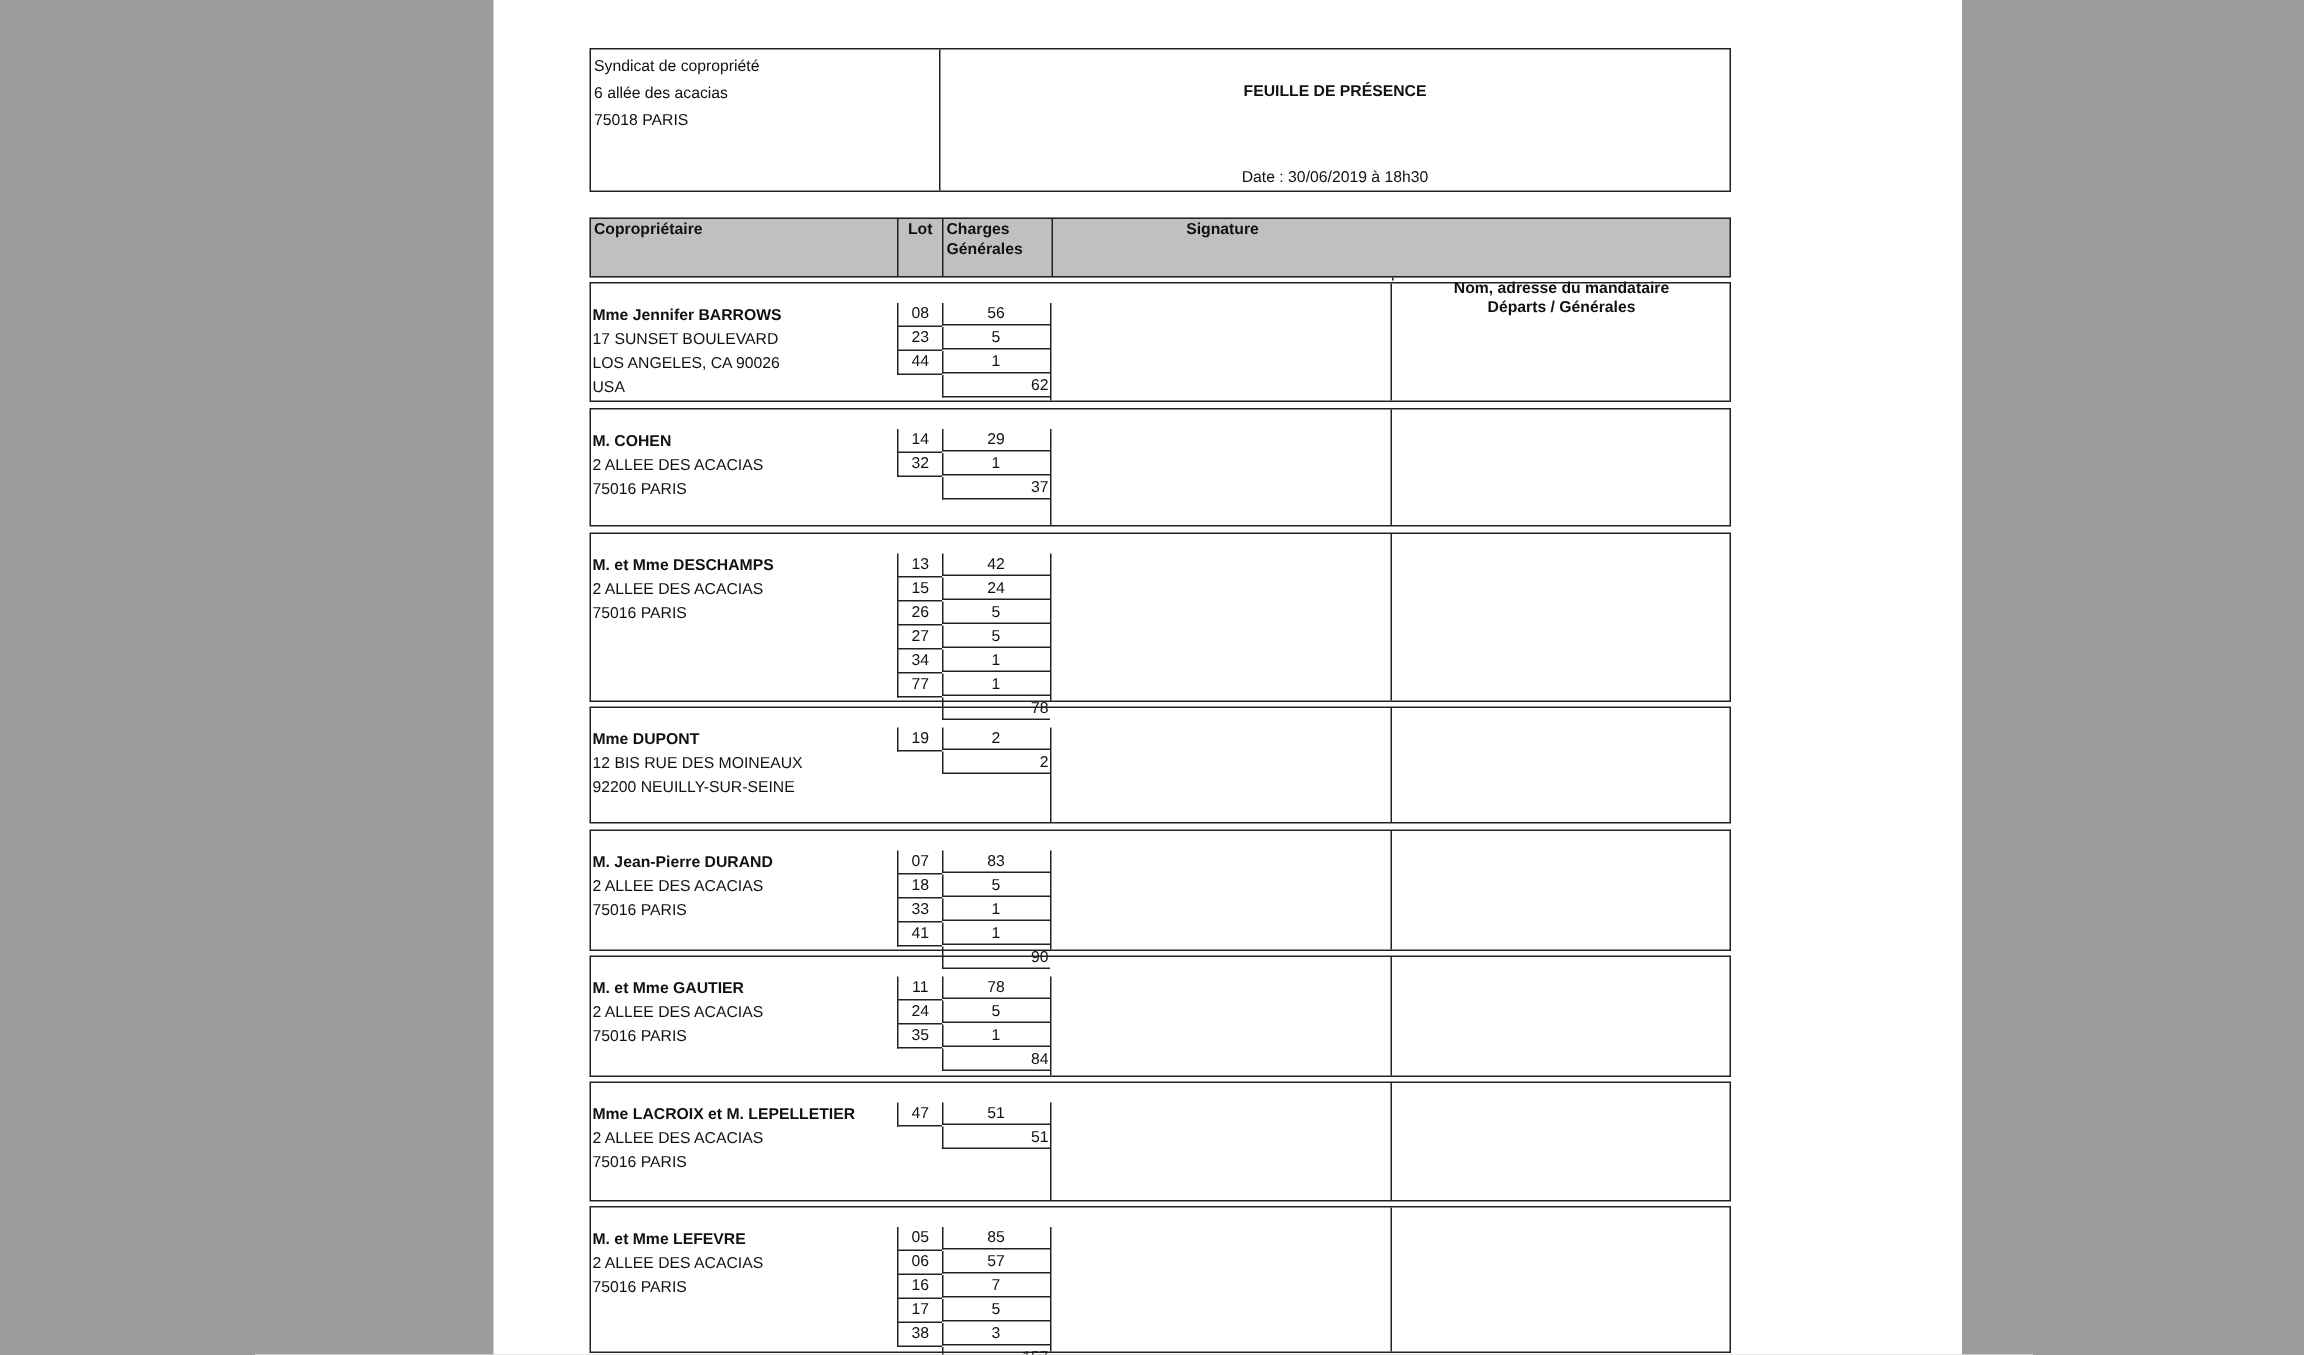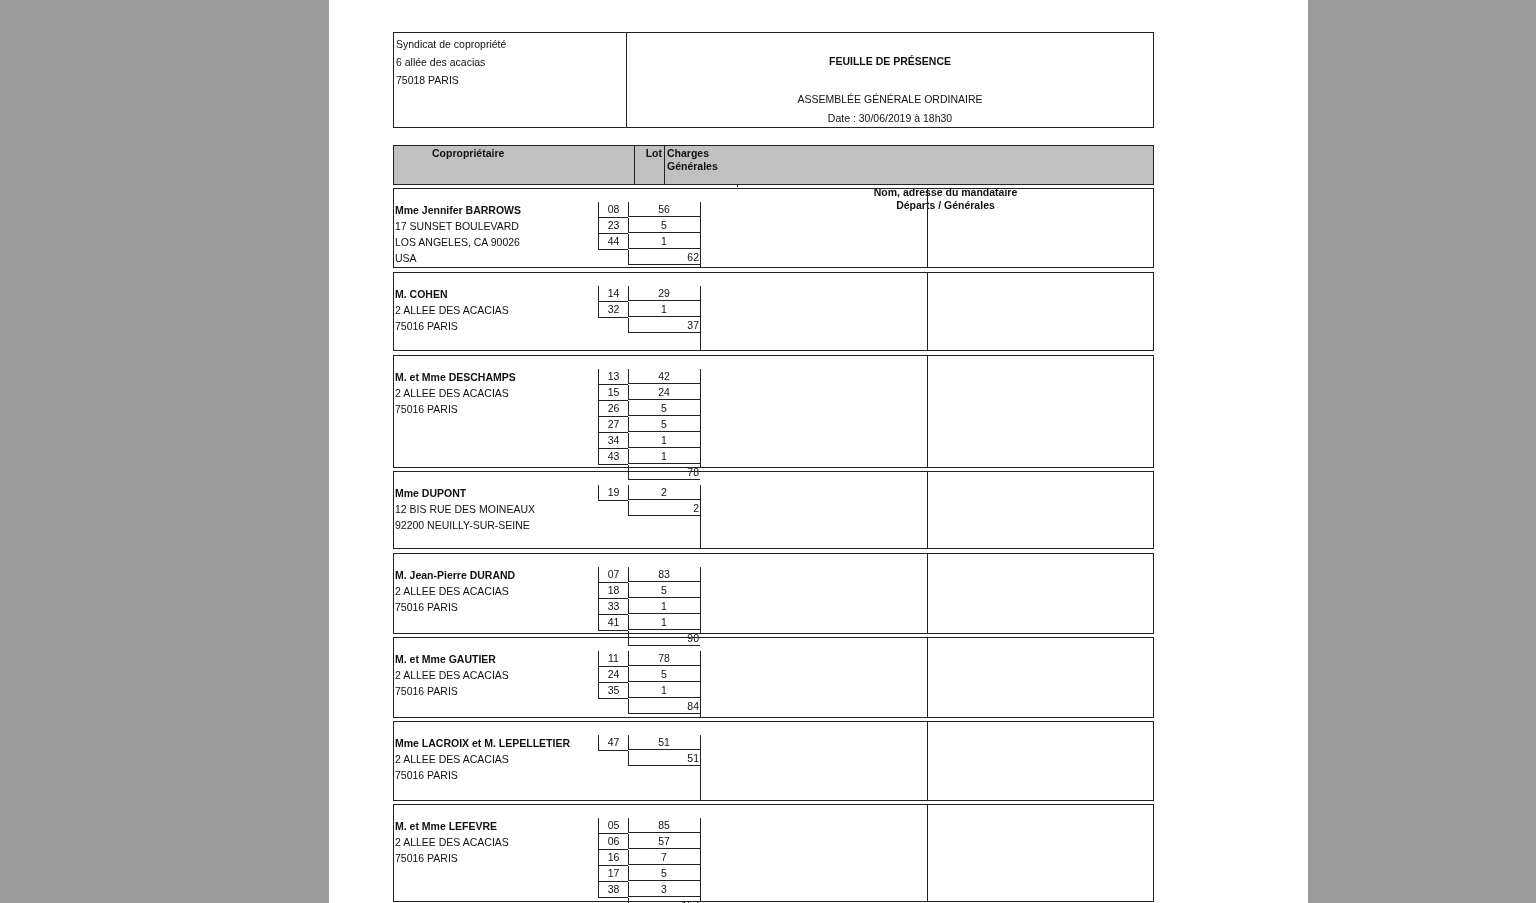--- a/index.html
+++ b/index.html
@@ -24,22 +24,22 @@
   .hdr-right { flex: 1; text-align: center; position: relative; }
   .hdr-title { position: absolute; top: 22px; left: 0; right: 0; font-weight: bold; }
   .hdr-sub { position: absolute; top: 60px; left: 0; right: 0; }
   .hdr-date { position: absolute; top: 79px; left: 0; right: 0; }
 
   .thead {
     position: absolute; top: 145px; left: 0; width: 759px; height: 38px;
     border: 1px solid #222; background: #c0c0c0; display: flex; font-weight: bold;
   }
   .thead > div { box-sizing: border-box; padding: 1px 2px; line-height: 13px; }
-  .c-name { width: 204px; margin-left: 36px; }
-  .c-lot { width: 30px; text-align: right; border-left: 1px solid #222; }
+  .c-name { width: 204px; }
+  .c-lot { width: 30px; text-align: center; border-left: 1px solid #222; }
   .c-chg { width: 73px; text-align: left; border-left: 1px solid #222; }
   .c-sig { width: 227px; text-align: center; border-left: 1px solid #222; }
   .c-man { flex: 1; text-align: center; border-left: 1px solid #222; margin-top: 39px; }
 
   .block {
     position: absolute; left: 0; width: 759px;
     border: 1px solid #222; box-sizing: content-box;
   }
   .block .left { position: absolute; left: 0; top: 13px; bottom: 0; width: 306px; border-right: 1px solid #222; }
   .block .sig { position: absolute; left: 307px; top: 0; bottom: 0; width: 226px; border-right: 1px solid #222; }
@@ -71,32 +71,32 @@
   <div class="doc">
 
     <div class="hdr-box">
       <div class="hdr-left">
         <div>Syndicat de copropriété</div>
         <div>6 allée des acacias</div>
         <div>75018 PARIS</div>
       </div>
       <div class="hdr-right">
         <div class="hdr-title">FEUILLE DE PRÉSENCE</div>
-        <div class="hdr-sub">ASSEMBLÉE GÉNÉRALE ORDINAIRE</div>
         <div class="hdr-date">Date : 30/06/2019 à 18h30</div>
       </div>
     </div>
 
     <div class="thead">
       <div class="c-name">Copropriétaire</div>
       <div class="c-lot">Lot</div>
       <div class="c-chg">
         <div>Charges</div>
         <div>Générales</div>
       </div>
+      <div class="c-sig">Signature</div>
       <div class="c-man">
         <div>Nom, adresse du mandataire</div>
         <div>Départs / Générales</div>
       </div>
     </div>
 
     <div id="blocks">
         <div class="block" style="top: 188px; height: 78px;">
           <div class="left">
             <div class="addr">
@@ -174,21 +174,21 @@
               </div>
               <div class="lot-row">
                 <div class="lot-cell">27</div>
                 <div class="chg-cell">5</div>
               </div>
               <div class="lot-row">
                 <div class="lot-cell">34</div>
                 <div class="chg-cell">1</div>
               </div>
               <div class="lot-row">
-                <div class="lot-cell">43</div>
+                <div class="lot-cell">77</div>
                 <div class="chg-cell">1</div>
               </div>
               <div class="tot-row">
                 <div class="tot-spacer"></div>
                 <div class="tot-cell">78</div>
               </div>
             </div>
           </div>
           <div class="sig"></div>
           <div class="man"></div>

